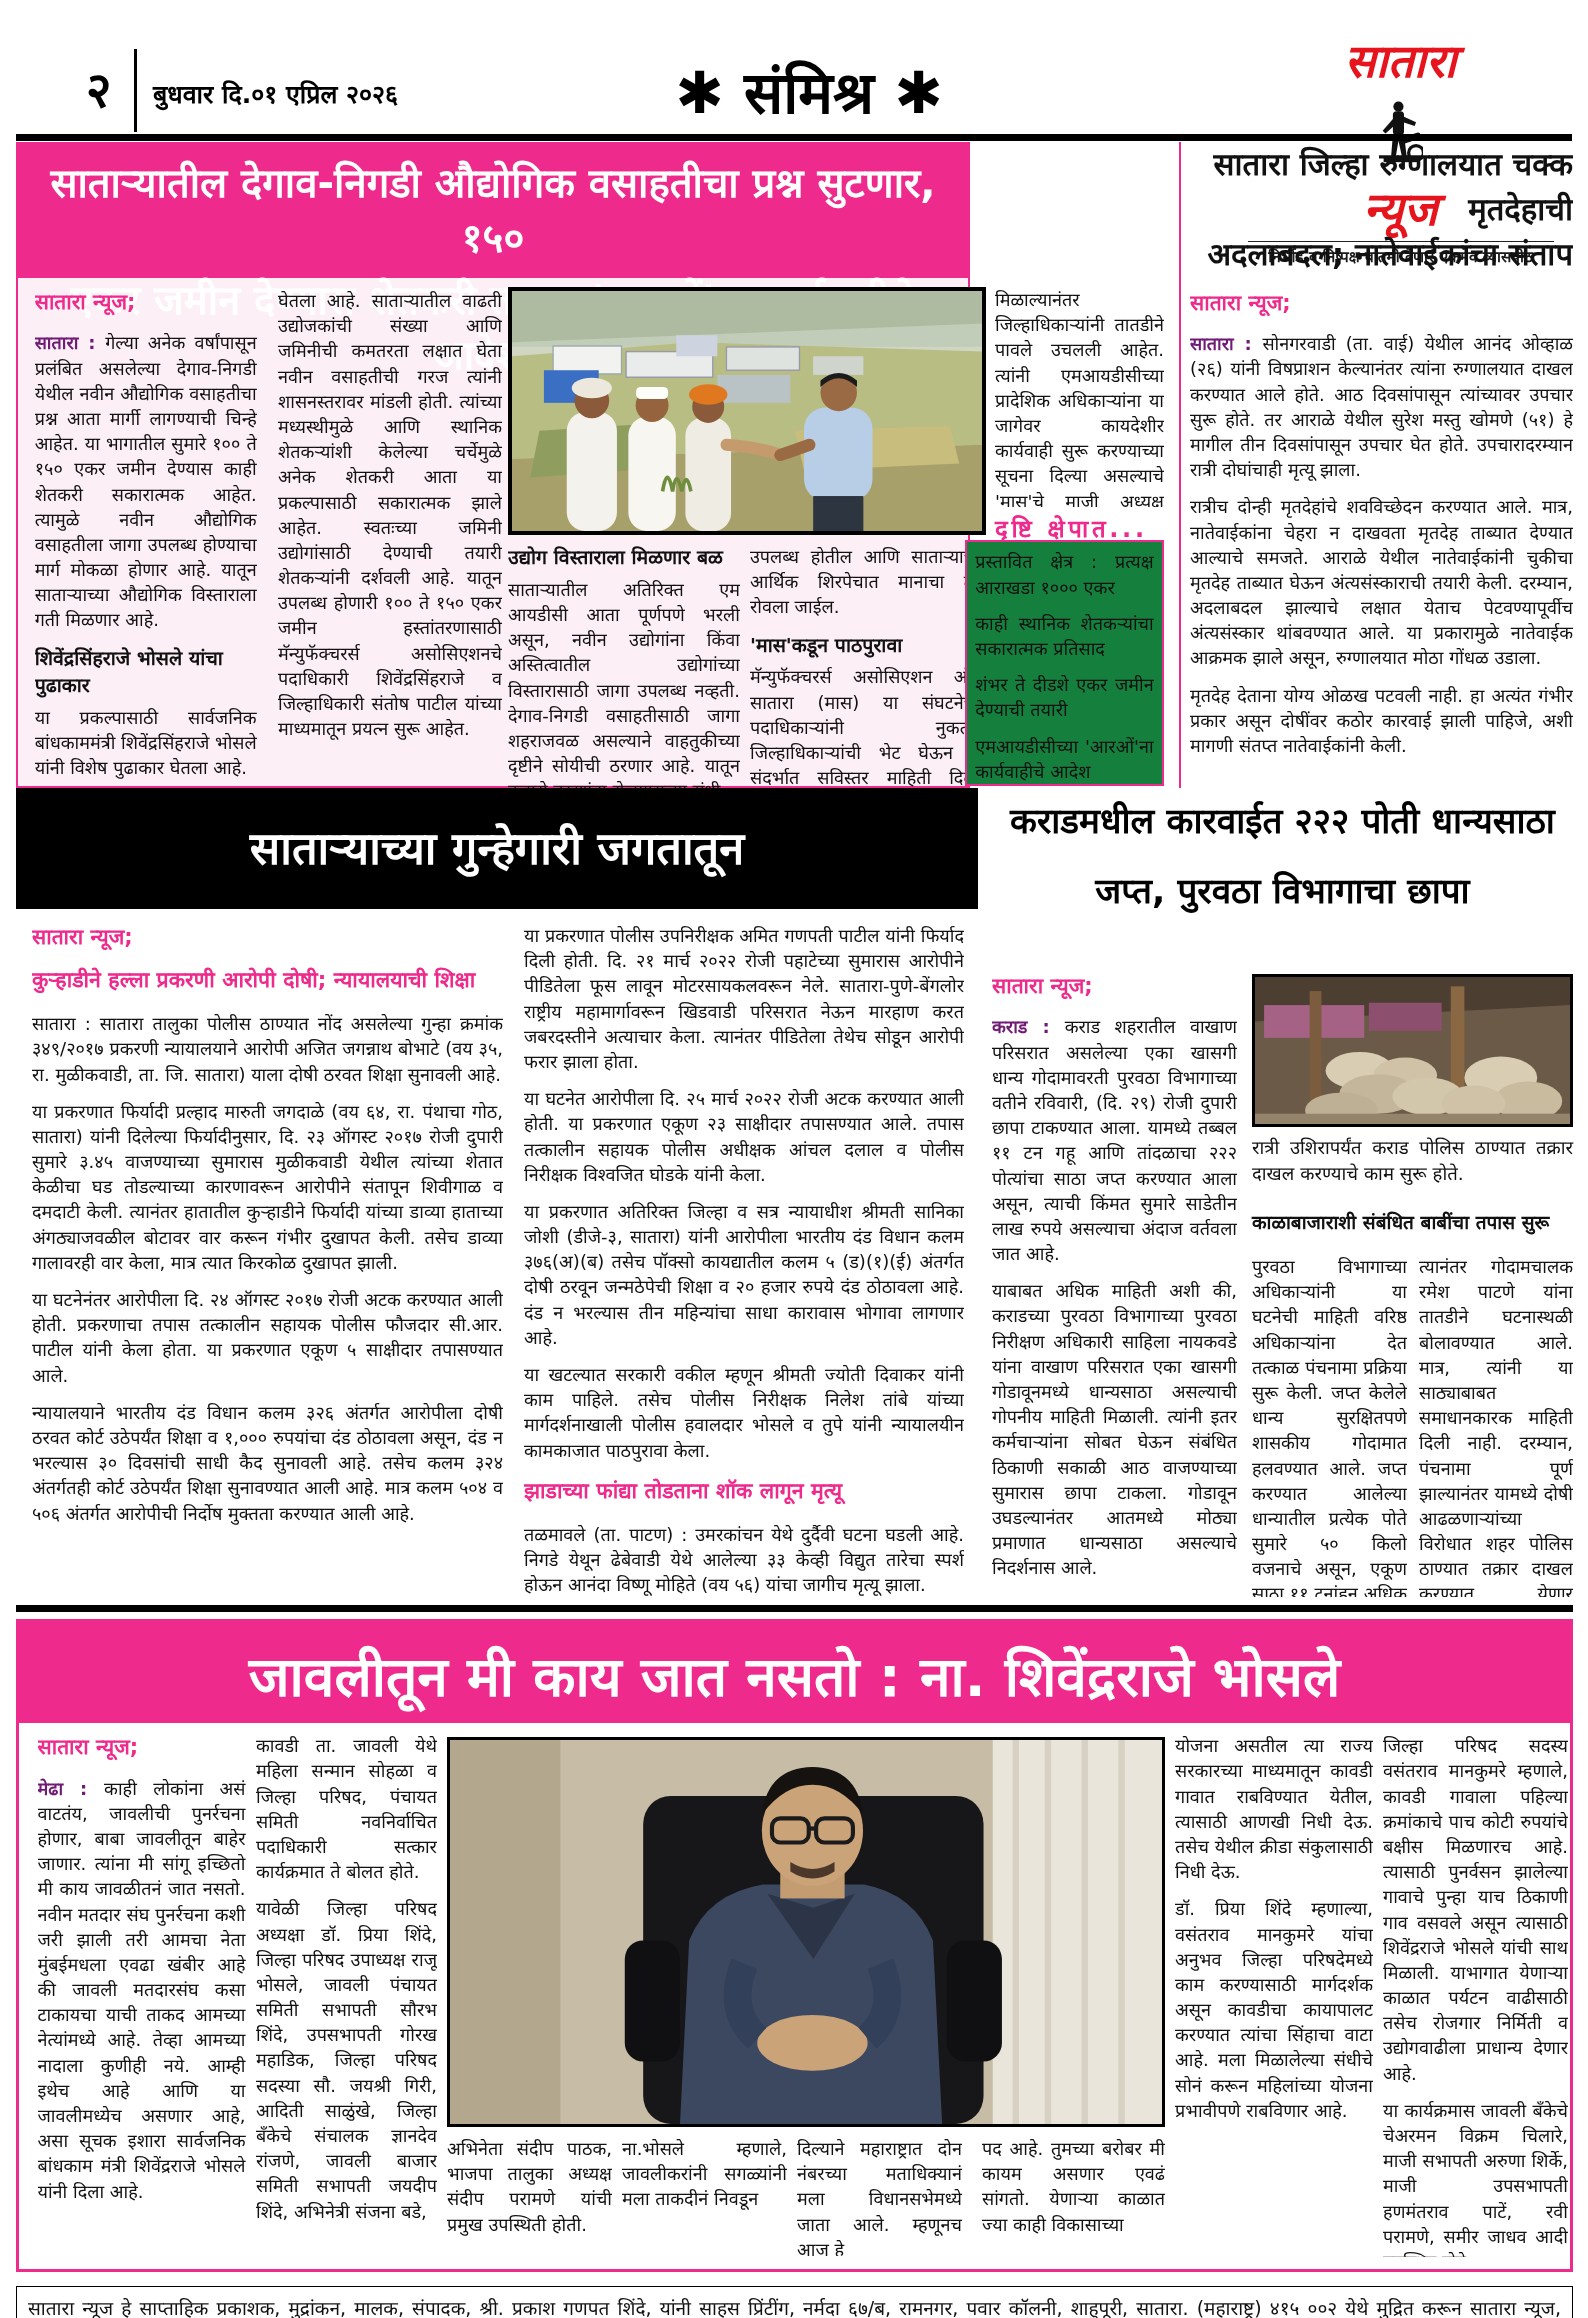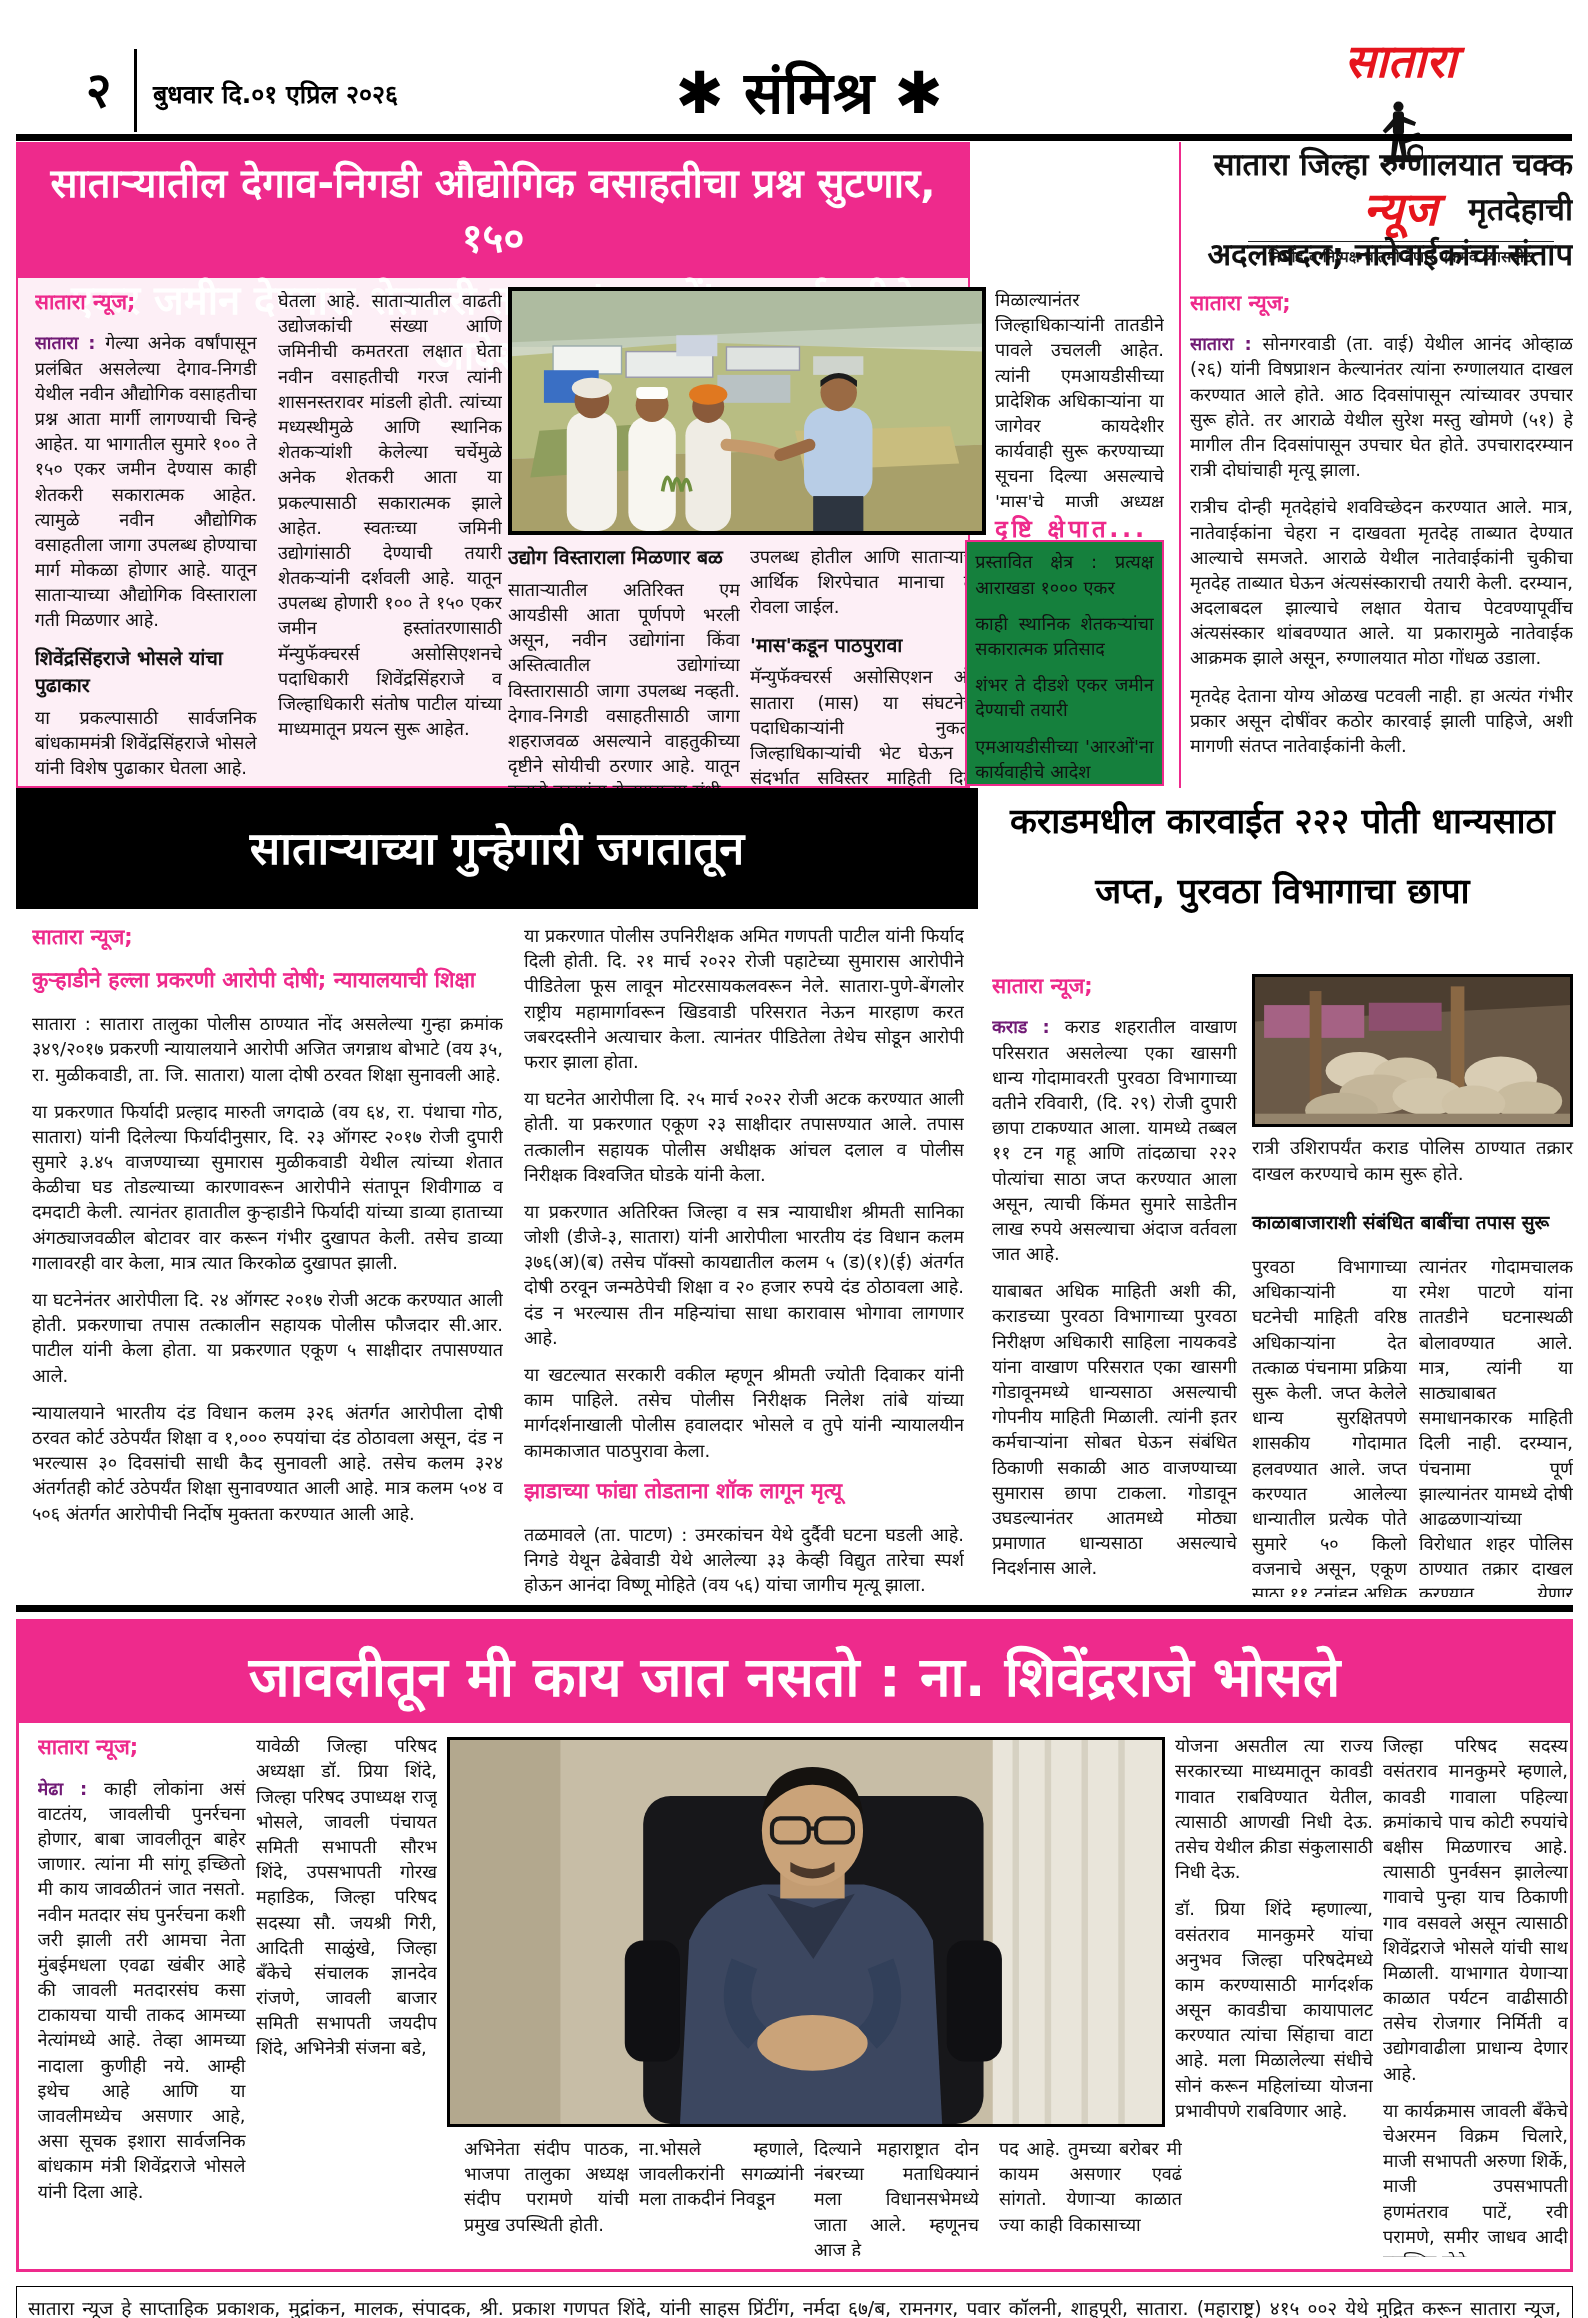--- a/index.html
+++ b/index.html
@@ -49,21 +49,21 @@
   #karad-cB{left:1252px;top:1254px;width:155px;height:343px;}
   #karad-cC{left:1419px;top:1254px;width:154px;height:343px;}
   
   #jaw-rule{position:absolute;left:16px;top:1605px;width:1557px;height:7.4px;background:#000;}
   #jaw-banner{position:absolute;left:16px;top:1619px;width:1557px;height:101px;background:#ee2a8c;color:#fff;text-align:center;box-sizing:border-box;}
   #jaw-banner .t{font-size:55px;font-weight:700;padding-top:17.6px;}
   #jaw-box{position:absolute;left:16px;top:1720px;width:1557px;height:552px;border:3.7px solid #ee2a8c;background:#fff;box-sizing:border-box;}
   #jaw-c1{left:18.5px;top:10.2px;width:208px;height:524px;}
   #jaw-c2{left:237px;top:10.2px;width:181px;height:524px;}
   #jaw-photo{position:absolute;left:428px;top:14px;width:718px;height:390px;border:3.7px solid #000;box-sizing:border-box;background:#c9bfa8;}
-  .jaw-u{top:413px;width:165px;height:120px;margin-left:17px;}
+  .jaw-u{top:413px;width:165px;height:120px;}
   #jaw-u1{left:428px;} #jaw-u2{left:603px;} #jaw-u3{left:778px;} #jaw-u4{left:963px;width:183px;}
   #jaw-c3{left:1156px;top:10.2px;width:198px;height:524px;}
   #jaw-c4{left:1364px;top:10.2px;width:185px;height:524px;}
   
   #foot-mr{position:absolute;left:16px;top:2286px;width:1557px;height:81px;border:1.9px solid #000;box-sizing:border-box;padding:8.3px 11px;font-size:19px;line-height:1.45;text-align:justify;overflow:hidden;}
   
   .para{font-size:18px;line-height:1.4;margin:0 0 12px;text-align:justify;color:#111;}
   .k-src{color:#ee2a8c;font-weight:700;font-size:21px;text-align:left;margin-bottom:13px;}
   .k-sub{color:#ee2a8c;font-weight:700;font-size:21.3px;line-height:1.35;text-align:left;margin:14px 0 16px;}
   .k-sub2{font-weight:700;font-size:19.5px;text-align:left;margin-bottom:5.6px;}
@@ -250,20 +250,21 @@
 <div id="jaw-rule"></div>
 <div id="jaw-banner">
   <div class="t">जावलीतून मी काय जात नसतो : ना. शिवेंद्रराजे भोसले</div>
 </div>
 <div id="jaw-box">
   <div id="jaw-c1" class="col">
       <p class="para k-src">सातारा न्यूज;</p>
       <p class="para k-p"><span class="dateline">मेढा : </span>काही लोकांना असं वाटतंय, जावलीची पुनर्रचना होणार, बाबा जावलीतून बाहेर जाणार. त्यांना मी सांगू इच्छितो मी काय जावळीतनं जात नसतो. नवीन मतदार संघ पुनर्रचना कशी जरी झाली तरी आमचा नेता मुंबईमधला एवढा खंबीर आहे की जावली मतदारसंघ कसा टाकायचा याची ताकद आमच्या नेत्यांमध्ये आहे. तेव्हा आमच्या नादाला कुणीही नये. आम्ही इथेच आहे आणि या जावलीमध्येच असणार आहे, असा सूचक इशारा सार्वजनिक बांधकाम मंत्री शिवेंद्रराजे भोसले यांनी दिला आहे.</p>
     </div>
   <div id="jaw-c2" class="col">
+      <p class="para k-p">कावडी ता. जावली येथे महिला सन्मान सोहळा व जिल्हा परिषद, पंचायत समिती नवनिर्वाचित पदाधिकारी सत्कार कार्यक्रमात ते बोलत होते.</p>
       <p class="para k-p">यावेळी जिल्हा परिषद अध्यक्षा डॉ. प्रिया शिंदे, जिल्हा परिषद उपाध्यक्ष राजू भोसले, जावली पंचायत समिती सभापती सौरभ शिंदे, उपसभापती गोरख महाडिक, जिल्हा परिषद सदस्या सौ. जयश्री गिरी, आदिती साळुंखे, जिल्हा बँकेचे संचालक ज्ञानदेव रांजणे, जावली बाजार समिती सभापती जयदीप शिंदे, अभिनेत्री संजना बडे,</p>
     </div>
   <div id="jaw-photo">
     <svg width="100%" height="100%" viewBox="0 0 1548 824" preserveAspectRatio="none">
       <rect width="1548" height="824" fill="#c7bda6"></rect>
       <rect x="1180" y="0" width="368" height="824" fill="#e9e5da"></rect>
       <path d="M1230 0 V824 M1300 0 V824 M1380 0 V824 M1460 0 V824" stroke="#d6d1c2" stroke-width="14"></path>
       <rect x="0" y="0" width="240" height="824" fill="#b3a88e"></rect>
       <g>
         <rect x="420" y="120" width="740" height="704" rx="60" fill="#17171a"></rect>

